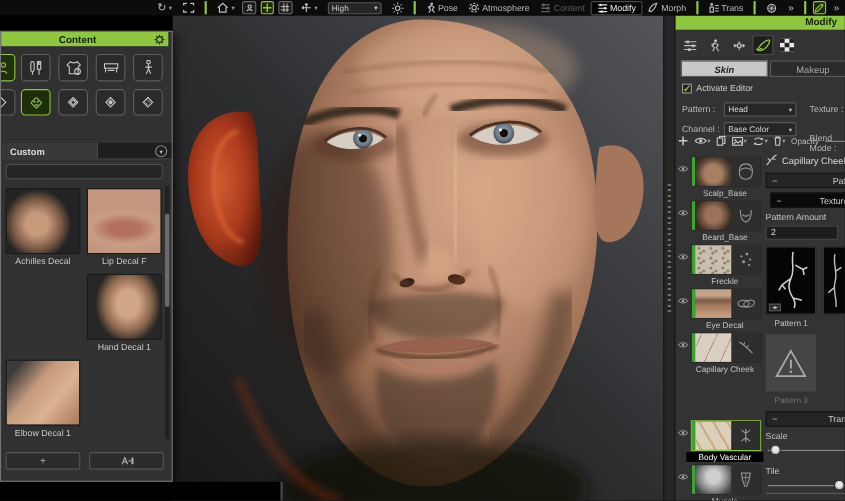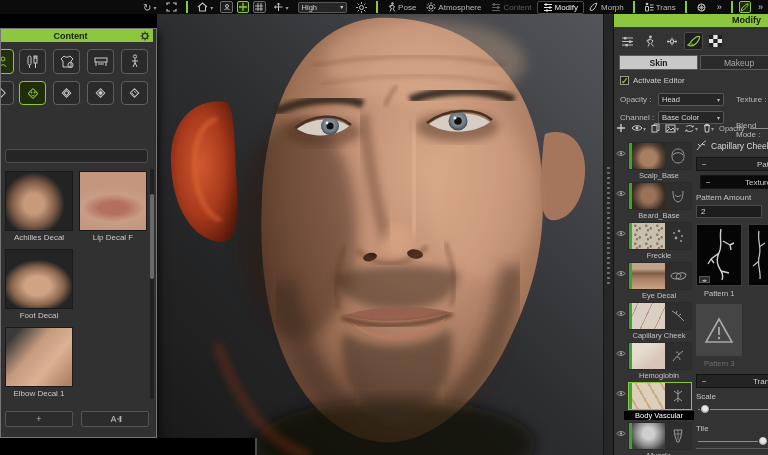--- a/index.html
+++ b/index.html
@@ -81,21 +81,21 @@
   
   #modifyPanel { position:absolute; left:613px; top:14px; width:155px; height:441px;
     background:#333333; overflow:hidden; border-left:1px solid #111; }
   #modifyPanel .titlebar { position:absolute; left:0; top:0; width:155px; height:13px; background:#8dc63f; }
   #modifyPanel .titlebar .t { position:absolute; left:118px; top:1px; font-size:9px; font-weight:bold; color:#15200a; }
   .mtab { position:absolute; top:18px; width:19px; height:18px; border-radius:2px;
     display:flex; align-items:center; justify-content:center; }
   .mtab.sel { background:#1e1e1e; border:1px solid #4a4a4a; }
   .sktab { position:absolute; top:41px; height:15px; font-size:8.5px; display:flex;
     align-items:center; justify-content:center; border:1px solid #5a5a5a; }
-  .sktab.sel { background:#c8c8c8; color:#1c1c1c; font-weight:bold; }
+  .sktab.sel { background:#c8c8c8; color:#1c1c1c; font-weight:bold;font-style:italic; }
   .sktab.un { background:#2b2b2b; color:#a8a8a8; }
   #activateRow { position:absolute; left:6px; top:62px; display:flex; align-items:center; gap:4px;
     color:#cfcfcf; font-size:8px; }
   #activateRow .cb { width:9px; height:9px; border:1px solid #9a9a9a; background:#222;
     color:#8dc63f; font-size:9px; line-height:8px; font-weight:bold; }
   .formrow { position:absolute; left:6px; color:#b9b9b9; font-size:8px; }
   .dd { position:absolute; width:66px; height:13px; background:#262626; border:1px solid #585858;
     border-radius:2px; color:#d8d8d8; font-size:7.5px; display:flex; align-items:center;
     justify-content:space-between; padding:0 3px; }
   .dd .c { font-size:6px; color:#bbb; }
@@ -432,34 +432,40 @@
       </svg>
   </div>
   <div class="dmbtn" style="left:120px;top:52px">
     <svg width="15" height="14" viewBox="0 0 15 14">
         <rect x="4.5" y="4" width="6" height="6" transform="rotate(45 7.5 7)" stroke="#c9c9c9" fill="none"></rect>
         <path d="M5 7l2.5 2.5M7 5l2.5 2.5" stroke="#c9c9c9" stroke-width=".8"></path>
       </svg>
   </div>
 
 
+  <div id="customRow">
+    <div class="tab">
+      <span>Custom</span>
+    </div>
+    <div class="collapse">▾</div>
+  </div>
 
   <div id="searchBox"></div>
 
   <div class="gitem" style="left:4px;top:142px">
     <div class="thumb th-achilles"></div>
     <div class="lbl">Achilles Decal</div>
   </div>
   <div class="gitem" style="left:78px;top:142px">
     <div class="thumb th-lips"></div>
     <div class="lbl">Lip Decal F</div>
   </div>
-  <div class="gitem" style="left:4px;top:220px">
-    <div class="thumb th-foot"></div>
-    <div class="lbl">Foot Decal</div>
+  <div class="gitem" style="left:78px;top:220px">
+    <div class="thumb th-hand"></div>
+    <div class="lbl">Hand Decal 1</div>
   </div>
   <div class="gitem" style="left:4px;top:298px">
     <div class="thumb th-elbow"></div>
     <div class="lbl">Elbow Decal 1</div>
   </div>
 
   <div class="vscroll">
     <div class="vthumb"></div>
   </div>
 
@@ -526,21 +532,21 @@
   </div>
   <div class="sktab un" style="left:86px;width:78px">
     <span>Makeup</span>
   </div>
 
   <div id="activateRow">
     <div class="cb">✓</div>
     <span>Activate Editor</span>
   </div>
 
-  <span class="formrow" style="top:81px">Opacity :</span>
+  <span class="formrow" style="top:81px">Pattern :</span>
   <div class="dd" style="left:44px;top:79px">
     <span>Head</span>
     <span class="c">▾</span>
   </div>
   <span class="formrow" style="left:122px;top:81px">Texture :</span>
 
   <span class="formrow" style="top:99px">Channel :</span>
   <div class="dd" style="left:44px;top:97px">
     <span>Base Color</span>
     <span class="c">▾</span>
@@ -671,36 +677,20 @@
         <div class="gbar"></div>
         <div class="photo ph-capil"></div>
       <div class="mask">
           <svg width="16" height="16" viewBox="0 0 16 16">
             <path d="M2 3c4 2 8 6 12 10M8 8l3-2M6 6l1-3" stroke="#9a9a9a" fill="none"></path>
           </svg>
         </div>
       </div>
     <div class="lname">Capillary Cheek</div>
   </div>
-  <div class="lrow" style="top:328px">
-    <svg class="eye" width="10" height="7" viewBox="0 0 12 8">
-        <path d="M1 4C3 1 9 1 11 4 9 7 3 7 1 4z" stroke="#b0b0b0" fill="none"></path>
-        <circle cx="6" cy="4" r="1.3" fill="#b0b0b0"></circle>
-      </svg>
-    <div class="item">
-        <div class="gbar"></div>
-        <div class="photo ph-hemo"></div>
-      <div class="mask">
-          <svg width="16" height="16" viewBox="0 0 16 16">
-            <path d="M3 13C6 9 9 6 13 3M7 9c2 0 3 1 3 3M9 7C9 5 8 4 6 4" stroke="#9a9a9a" fill="none"></path>
-          </svg>
-        </div>
-      </div>
-    <div class="lname">Hemoglobin</div>
-  </div>
   <div class="lrow sel" style="top:368px">
     <svg class="eye" width="10" height="7" viewBox="0 0 12 8">
         <path d="M1 4C3 1 9 1 11 4 9 7 3 7 1 4z" stroke="#b0b0b0" fill="none"></path>
         <circle cx="6" cy="4" r="1.3" fill="#b0b0b0"></circle>
       </svg>
     <div class="item">
         <div class="gbar"></div>
         <div class="photo ph-vasc"></div>
       <div class="mask">
           <svg width="16" height="16" viewBox="0 0 16 16">

